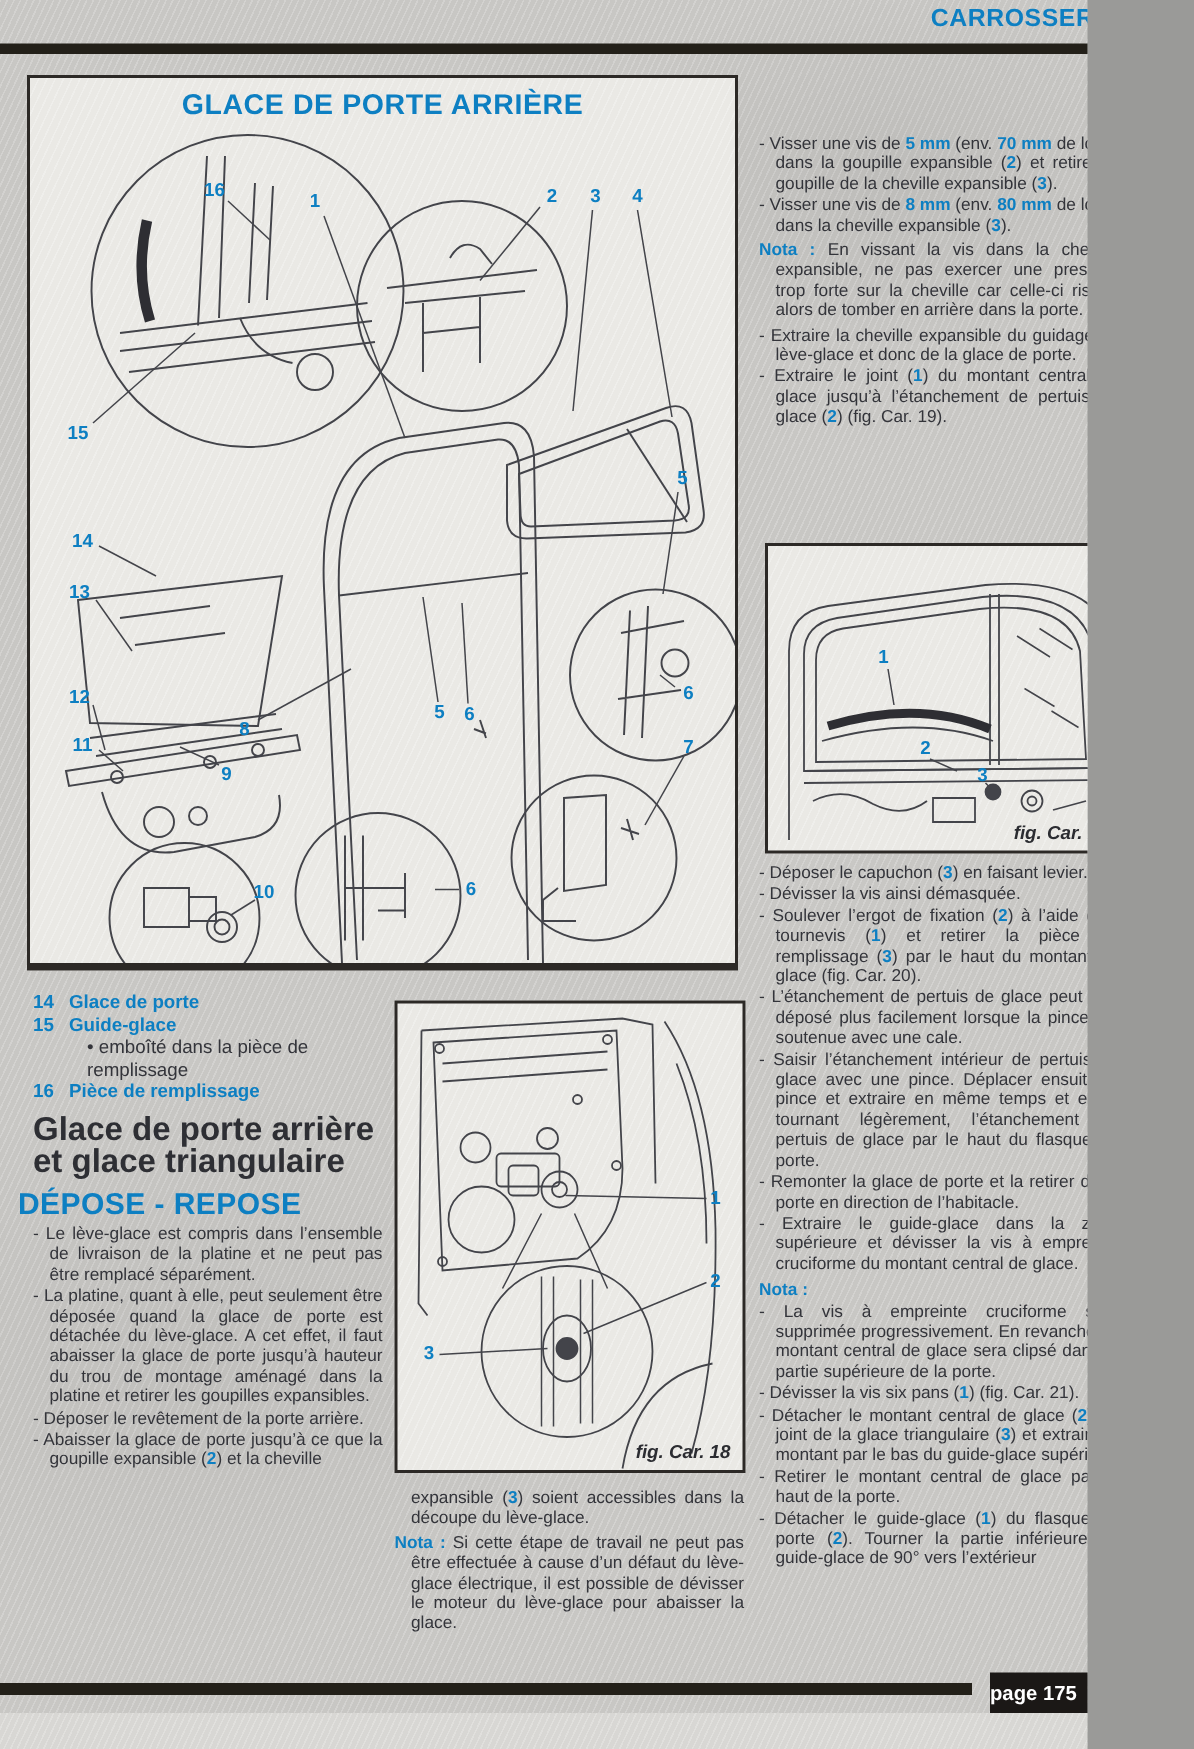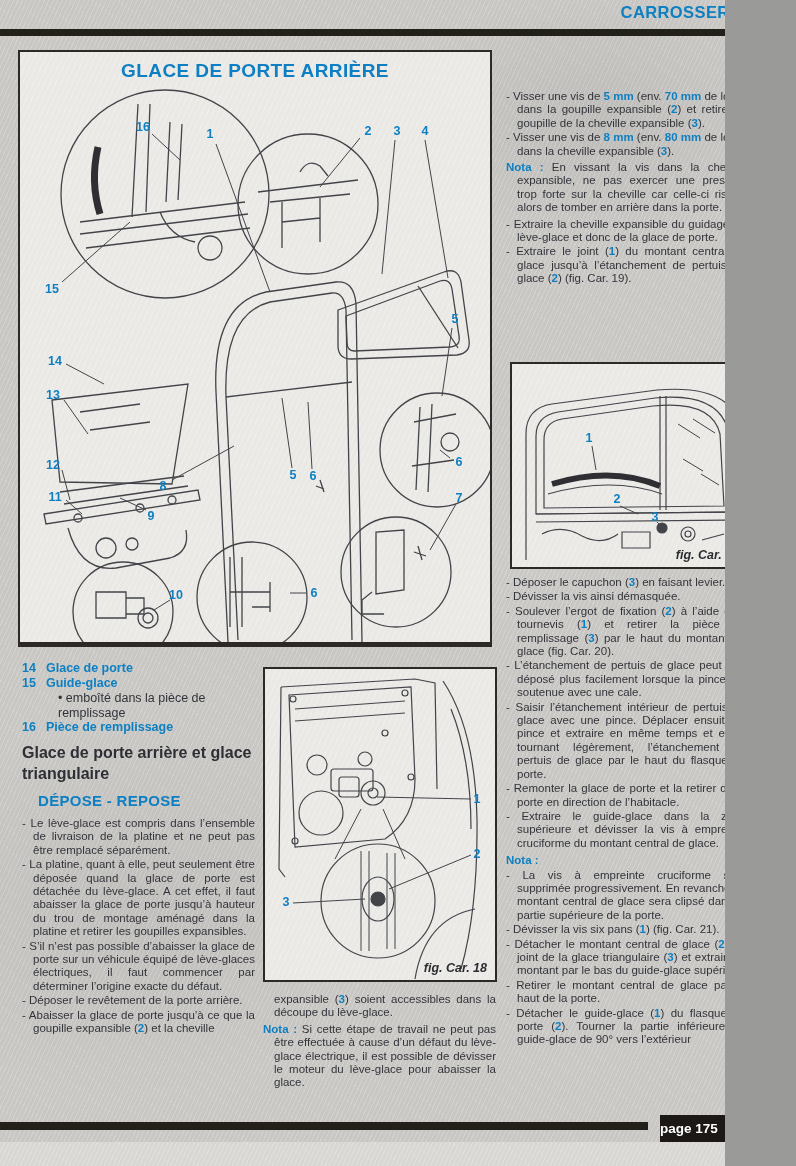--- a/index.html
+++ b/index.html
@@ -51,23 +51,23 @@
     font-style:italic; color:#2b2c31;}
   .callout{position:absolute; transform:translate(-50%,-50%); color:#0d7fc2;
     font-weight:bold; font-size:12.5px; line-height:1;}
 
   
   .legend{position:absolute; left:22px; top:661px; width:236px; font-size:12.5px;}
   .legend-row{display:flex; color:#0d7fc2; font-weight:bold; line-height:15px;}
   .legend-num{width:24px; flex:0 0 24px;}
   .legend-sub{color:#33343a; font-weight:normal; padding-left:36px; line-height:14.5px;}
   .section-heading{position:absolute; left:22px; top:742px; width:240px;
-    font-size:16px; font-weight:bold; color:#2e2f34; line-height:21px;}
-  .subheading{position:absolute; left:38px; top:792px; width:240px;
-    font-size:15px; font-weight:bold; color:#0d7fc2; letter-spacing:.3px;}
+    font-size:22px; font-weight:bold; color:#2e2f34; line-height:21px;}
+  .subheading{position:absolute; left:12px; top:792px; width:240px;
+    font-size:20px; font-weight:bold; color:#0d7fc2; letter-spacing:.3px;}
 
   
   .col{position:absolute; font-size:11.5px; line-height:13.4px; color:#33343a; text-align:justify;}
   .col-left{left:22px; top:817px; width:233px;}
   .col-mid{left:263px; top:993px; width:233px;}
   .col-right-top{left:506px; top:42px; width:240px;margin-top:48px;}
   .col-right-bottom{left:506px; top:576px; width:240px;}
   .para{margin:0 0 1px 0; padding-left:11px; text-indent:-11px;}
   .para.cont{text-indent:0;}
   .para.nota{margin-top:3px; margin-bottom:3px;}
@@ -219,21 +219,20 @@
         <span>Pièce de remplissage</span>
       </div>
     </div>
 
   <div class="section-heading">Glace de porte arrière et glace triangulaire</div>
   <div class="subheading">DÉPOSE - REPOSE</div>
 
   <div class="col col-left">
       <div class="para dash">- Le lève-glace est compris dans l’ensemble de livraison de la platine et ne peut pas être remplacé séparément.</div>
       <div class="para dash">- La platine, quant à elle, peut seulement être déposée quand la glace de porte est détachée du lève-glace. A cet effet, il faut abaisser la glace de porte jusqu’à hauteur du trou de montage aménagé dans la platine et retirer les goupilles expansibles.</div>
-      <div class="para dash">- S’il n’est pas possible d’abaisser la glace de porte sur un véhicule équipé de lève-glaces électriques, il faut commencer par déterminer l’origine exacte du défaut.</div>
       <div class="para dash">- Déposer le revêtement de la porte arrière.</div>
       <div class="para dash">- Abaisser la glace de porte jusqu’à ce que la goupille expansible (<span class="accent b">2</span>) et la cheville</div>
     </div>
 
   <div class="figbox fig18">
     <svg width="230" height="311" viewBox="0 0 230 311">
       <g fill="none" stroke="#43444a" stroke-width="1.2">
         <path d="M16,18 L150,10 L170,14 L172,120 M16,18 L14,200 L20,208"></path>
         <path d="M24,26 L146,18 L150,110 Q150,150 120,170 L30,178 Z"></path>
         <path d="M30,40 L140,32 M30,52 L140,44"></path>

